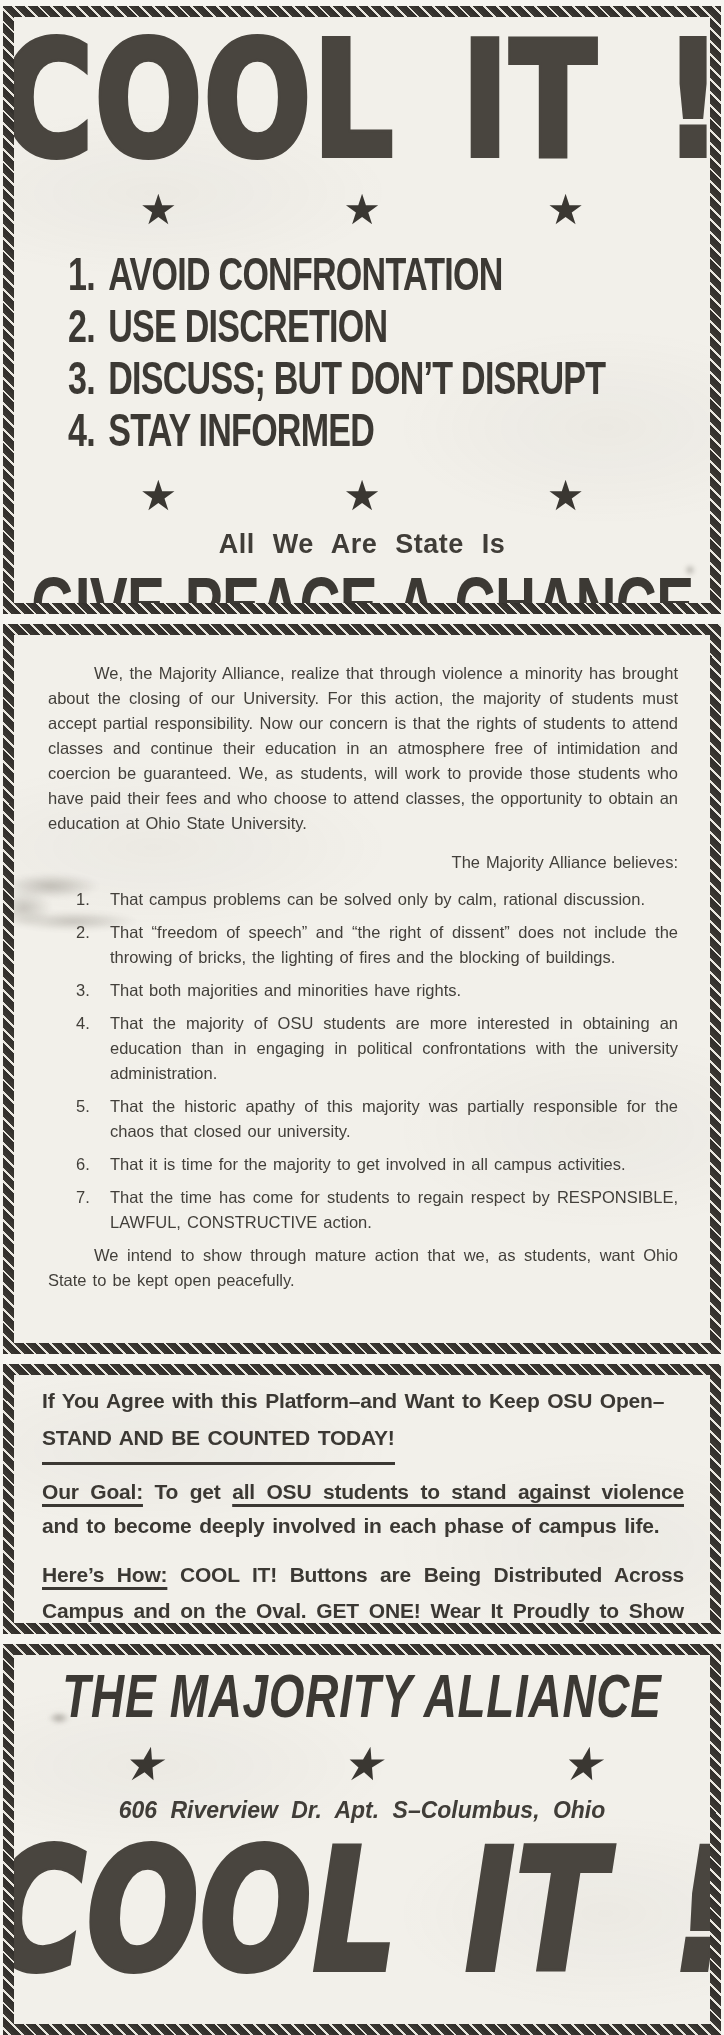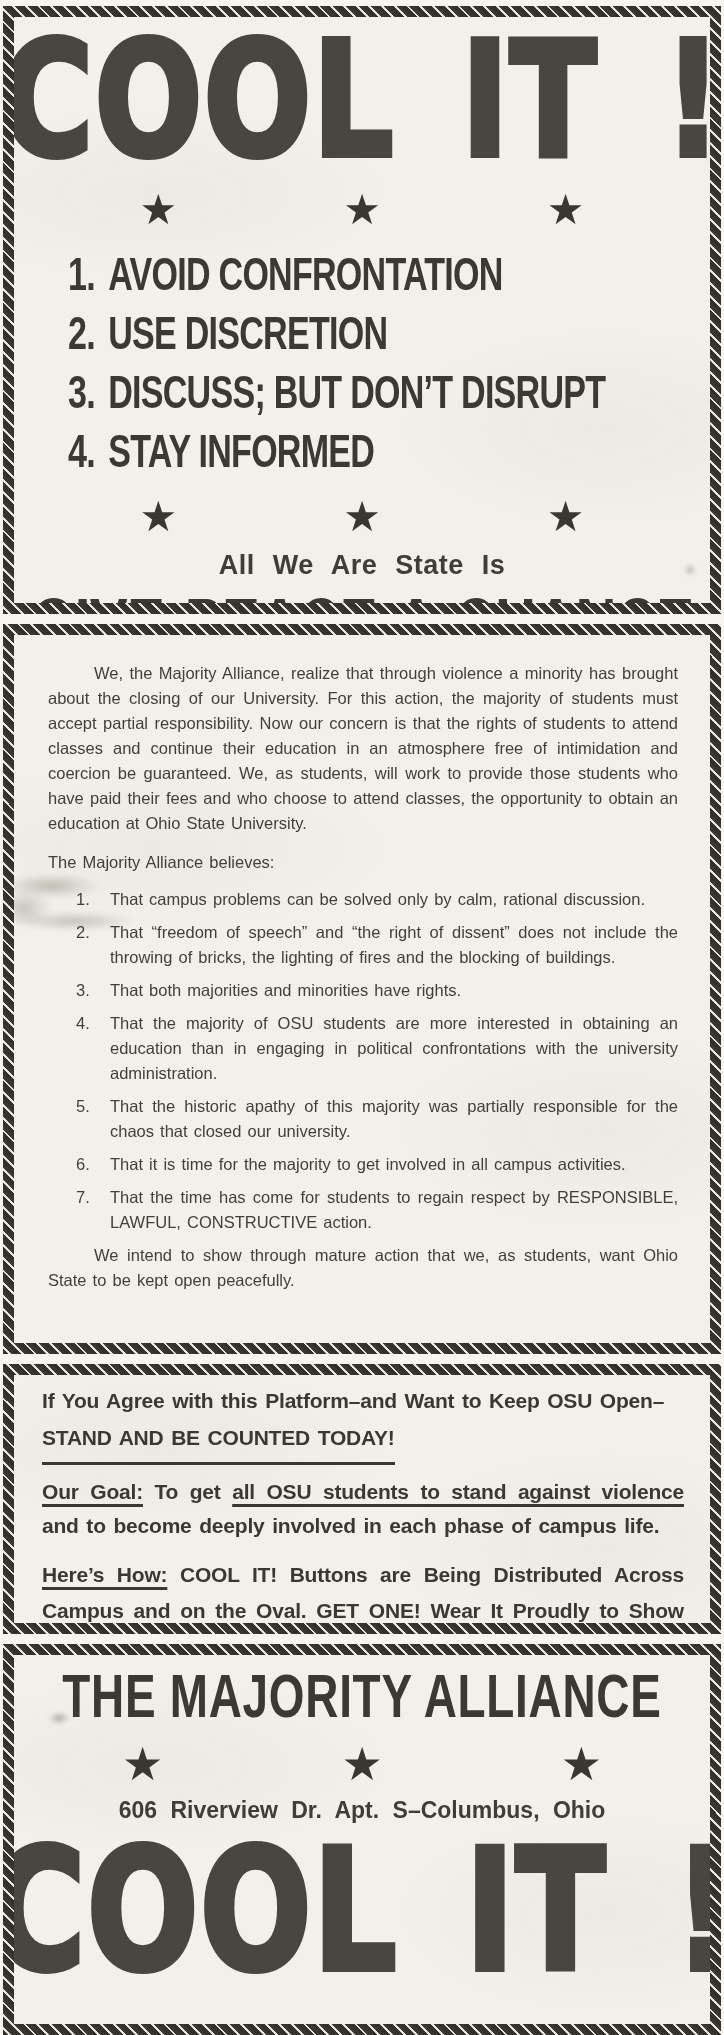--- a/index.html
+++ b/index.html
@@ -17,60 +17,60 @@
       radial-gradient(ellipse 340px 120px at 20% 30%, rgba(110,104,94,0.05), transparent 70%),
       radial-gradient(ellipse 300px 140px at 85% 70%, rgba(110,104,94,0.05), transparent 70%);
     border:11px solid transparent;
     border-image-source:repeating-linear-gradient(45deg,#34312d 0 4px,#e9e6de 4px 6px,#3a3732 6px 9px);
     border-image-slice:11;
     border-image-repeat:round;
   }
   #panel1{height:696px;}
   #panel2{height:836px;}
   #panel3{height:308px;}
-  #panel4{height:446px;}
+  #panel4{height:446px;font-style:italic;}
 
   .center-row{display:flex;justify-content:center;}
   .squeeze{white-space:nowrap;display:block;}
 
   
   .groovy{
     font-family:"DejaVu Sans",sans-serif;font-weight:bold;
     color:#49453f;-webkit-text-stroke:6px #49453f;paint-order:stroke fill;
     line-height:.95;word-spacing:26px;letter-spacing:2px;
   }
   .groovy-top{font-size:158px;transform:scaleX(.80);}
   .groovy-bottom{font-size:168px;transform:scaleX(.78);}
 
   .stars{display:flex;justify-content:space-between;margin:0 auto;line-height:1;color:#3a3732;}
   .stars span{display:block;}
   .stars-1,.stars-2{width:445px;font-size:42px;}
   .stars-4{width:480px;font-size:46px;}
 
-  .guide-list{margin:20px 0 0 54px;display:flex;flex-direction:column;gap:13px;align-items:flex-start;}
+  .guide-list{margin:20px 0 0 54px;display:flex;flex-direction:column;gap:6px;align-items:flex-start;}
   .guide-item{
     font-weight:bold;font-size:46px;line-height:1;white-space:nowrap;
     color:#3c3934;letter-spacing:-1px;
     transform:scaleX(.74);transform-origin:left center;
   }
   .guide-item .g-num{margin-right:18px;}
 
   .tagline{
     text-align:center;margin-top:12px;font-size:27px;font-weight:bold;color:#403d38;
     word-spacing:10px;letter-spacing:.5px;
   }
   .slogan{
     font-weight:bold;font-size:80px;line-height:1;color:#3c3934;
     letter-spacing:-1px;word-spacing:8px;transform:scaleX(.71);margin-top:6px;
   }
 
   
   .p2-inner{padding:26px 32px 0 34px;font-size:16.5px;line-height:25px;color:#423f3a;word-spacing:1.5px;}
   .intro{ text-indent:46px;text-align:justify;margin:0;}
-  .believes-heading{text-align:left;margin:14px 0 12px 0;}
+  .believes-heading{text-align:right;margin:14px 0 12px 0;}
   .belief-list{margin:0 0 0 26px;}
   .belief{position:relative;padding-left:36px;margin-bottom:8px;text-align:justify;}
   .belief .b-num{position:absolute;left:2px;top:0;}
   .closing{ text-indent:46px;text-align:justify;margin:4px 0 0 0;}
 
   
   .p3-inner{padding:10px 26px 0 28px;font-weight:bold;font-size:21px;color:#3b3833;letter-spacing:-.2px;word-spacing:2px;}
   .agree-line{line-height:31px;}
   .stand-line{display:inline-block;line-height:27px;margin-top:8px;border-bottom:3px solid #3b3833;padding-bottom:11px;}
   .cta-para{margin-top:14px;line-height:36px;text-align:justify;}

